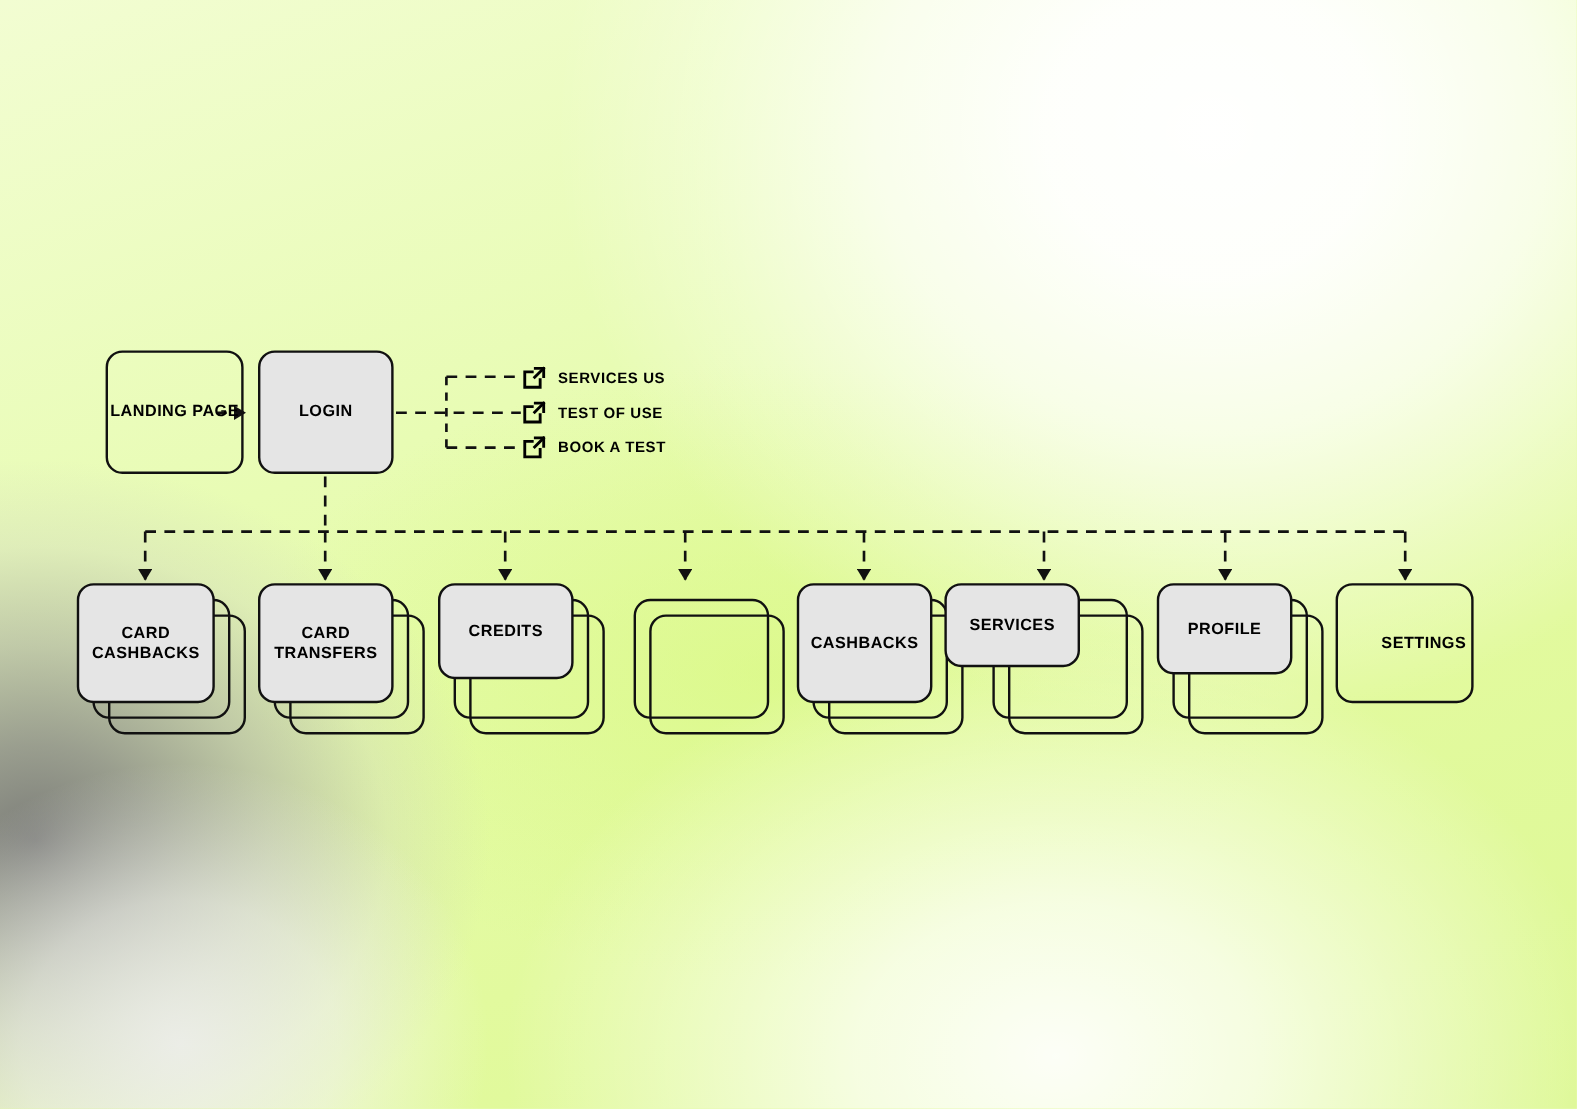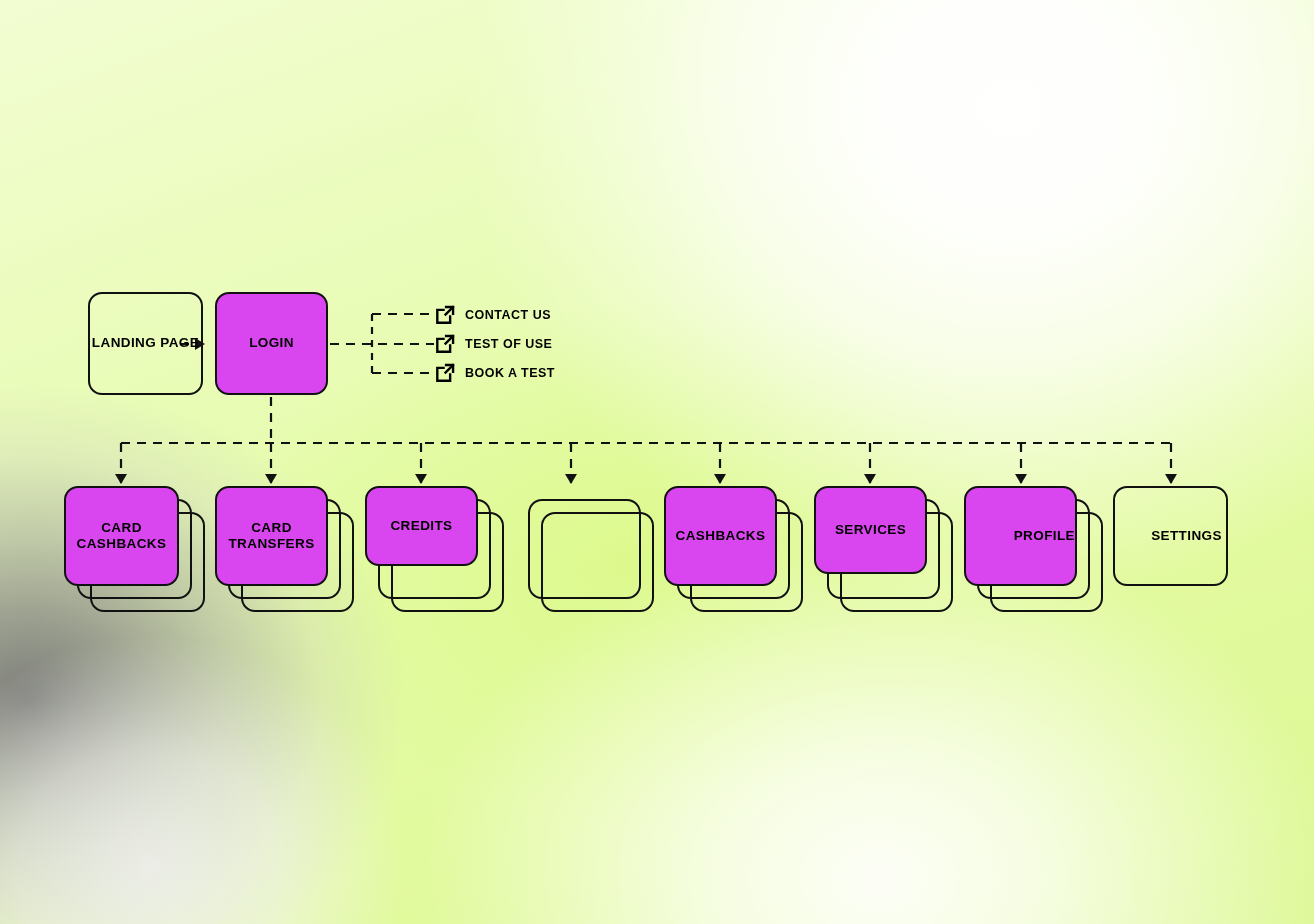--- a/index.html
+++ b/index.html
@@ -90,21 +90,21 @@
     border-radius: 14px;
     display: flex;
     align-items: center;
     justify-content: center;
     text-align: center;
     font-weight: bold;
     color: #000000;
     letter-spacing: 0.4px;
     line-height: 1.2;
   }
-  .node.filled { background: #d946ef; }
+  .node.filled { background: #e5e5e5; }
   .node.ghost  { background: transparent; }
 
   .node-top { font-size: 13.5px; }
   .node-card { font-size: 13.5px; }
 
   
   .stack-sheet {
     position: absolute;
     box-sizing: border-box;
     border: 2px solid #111111;
@@ -187,21 +187,21 @@
   <div class="node filled node-top" style="left:215px; top:292px; width:113px; height:103px;">
     <span>LOGIN</span>
   </div>
 
   <div class="ext-link" style="left:434px; top:303px;">
     <svg class="ext-icon" viewBox="0 0 24 24">
       <path d="M13.2 3.2 H20.8 V10.8" fill="none" stroke="#000" stroke-width="2.6" stroke-linecap="square"></path>
       <path d="M20.6 3.4 L12.6 11.4" fill="none" stroke="#000" stroke-width="2.6" stroke-linecap="square"></path>
       <path d="M17.6 13.6 V20.4 H3.6 V6.4 H10.4" fill="none" stroke="#000" stroke-width="2.6" stroke-linejoin="miter" stroke-linecap="square"></path>
     </svg>
-    <span class="ext-label">CONTACT US</span>
+    <span class="ext-label">SERVICES US</span>
   </div>
 
   <div class="ext-link" style="left:434px; top:332px;">
     <svg class="ext-icon" viewBox="0 0 24 24">
       <path d="M13.2 3.2 H20.8 V10.8" fill="none" stroke="#000" stroke-width="2.6" stroke-linecap="square"></path>
       <path d="M20.6 3.4 L12.6 11.4" fill="none" stroke="#000" stroke-width="2.6" stroke-linecap="square"></path>
       <path d="M17.6 13.6 V20.4 H3.6 V6.4 H10.4" fill="none" stroke="#000" stroke-width="2.6" stroke-linejoin="miter" stroke-linecap="square"></path>
     </svg>
     <span class="ext-label">TEST OF USE</span>
   </div>
@@ -243,27 +243,27 @@
   <div class="stack-sheet" style="left:528px; top:499px; width:113px; height:100px;"></div>
 
   <div class="stack-sheet" style="left:690px; top:512px; width:113px; height:100px;"></div>
   <div class="stack-sheet" style="left:677px; top:499px; width:113px; height:100px;"></div>
   <div class="node filled node-card" style="left:664px; top:486px; width:113px; height:100px;">
     <span>CASHBACKS</span>
   </div>
 
   <div class="stack-sheet" style="left:840px; top:512px; width:113px; height:100px;"></div>
   <div class="stack-sheet" style="left:827px; top:499px; width:113px; height:100px;"></div>
-  <div class="node filled node-card" style="left:814px; top:486px; width:113px; height:88px;">
+  <div class="node filled node-card" style="left:787px; top:486px; width:113px; height:70px;">
     <span>SERVICES</span>
   </div>
 
   <div class="stack-sheet" style="left:990px; top:512px; width:113px; height:100px;"></div>
   <div class="stack-sheet" style="left:977px; top:499px; width:113px; height:100px;"></div>
-  <div class="node filled node-card" style="left:964px; top:486px; width:113px; height:100px;justify-content:flex-end;">
+  <div class="node filled node-card" style="left:964px; top:486px; width:113px; height:76px;">
     <span>PROFILE</span>
   </div>
 
   <div class="node ghost node-card" style="left:1113px; top:486px; width:115px; height:100px;padding-left:32px;">
     <span>SETTINGS</span>
   </div>
 
 </div>
 
 </body></html>

